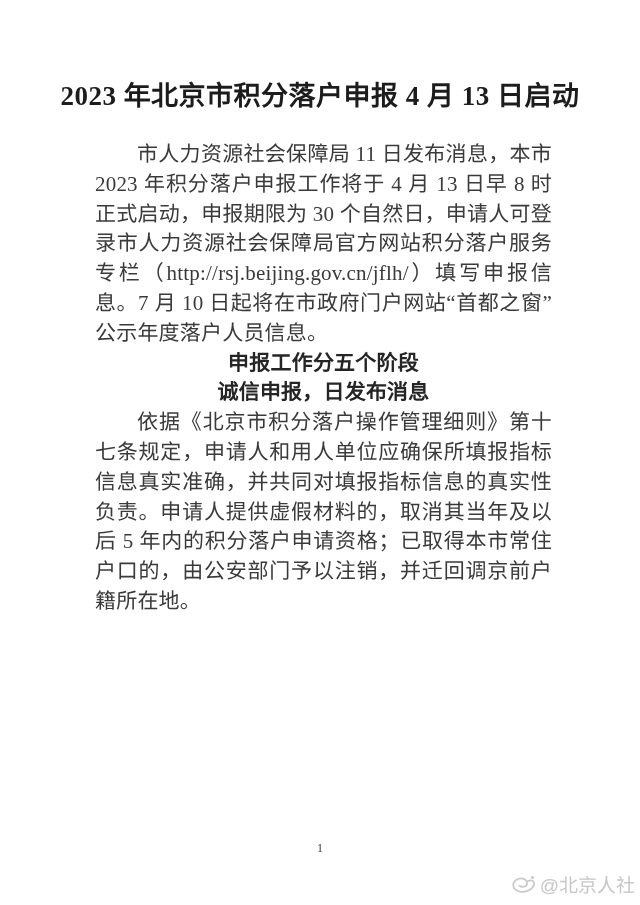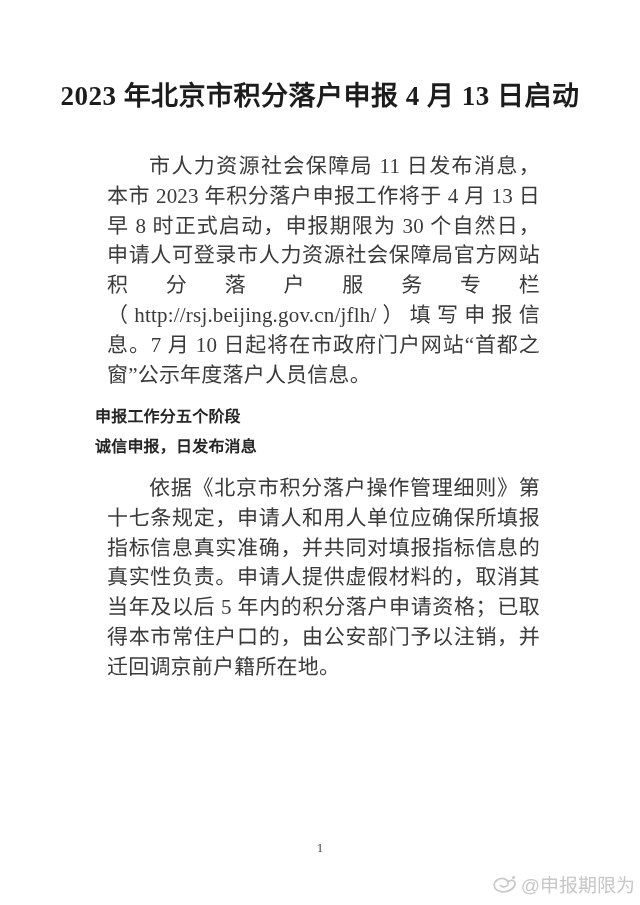--- a/index.html
+++ b/index.html
@@ -31,30 +31,31 @@
     position: absolute;
     top: 140px;
     left: 95px;
     width: 457px;
     color: #3a3a3a;
     font-size: 21px;
     line-height: 29.8px;
     letter-spacing: 0.2px;
   }
   .para {
-    margin: 12px;
+    margin: 0;
     text-indent: 2em;
     text-align: justify;
     text-justify: inter-ideograph;
   }
   .section-heading {
     margin: 0;
-    font-size: 16px;
+    font-size: 21px;
     line-height: 29.8px;
     font-weight: bold;
+    text-align: center;
     color: #252525;
   }
   .page-number {
     position: absolute;
     top: 840px;
     left: 0;
     width: 640px;
     text-align: center;
     font-size: 13px;
     color: #4a4a4a;
@@ -93,16 +94,16 @@
     <p class="para">依据《北京市积分落户操作管理细则》第十七条规定，申请人和用人单位应确保所填报指标信息真实准确，并共同对填报指标信息的真实性负责。申请人提供虚假材料的，取消其当年及以后 5 年内的积分落户申请资格；已取得本市常住户口的，由公安部门予以注销，并迁回调京前户籍所在地。</p>
   </div>
 
   <div class="page-number">1</div>
 
   <div class="watermark">
     <svg class="wm-logo" width="30" height="24" viewBox="0 0 30 24">
       <path d="M20 7 C 24.5 5, 27.5 8, 25.5 12 C 23 17, 15 19, 10 17 C 4.5 14.8, 3.5 9, 8.5 5.8 C 12.5 3.2, 18 4.2, 19 8.6 C 19.8 12.4, 14.5 14.4, 11.5 11.6" fill="none" stroke="#c9c9c9" stroke-width="1.7" stroke-linecap="round"></path>
       <circle cx="24.5" cy="3.5" r="1.6" fill="#c9c9c9"></circle>
     </svg>
-    <span class="wm-text">@申报期限为</span>
+    <span class="wm-text">@北京人社</span>
   </div>
 
 </div>
 
 </body></html>

